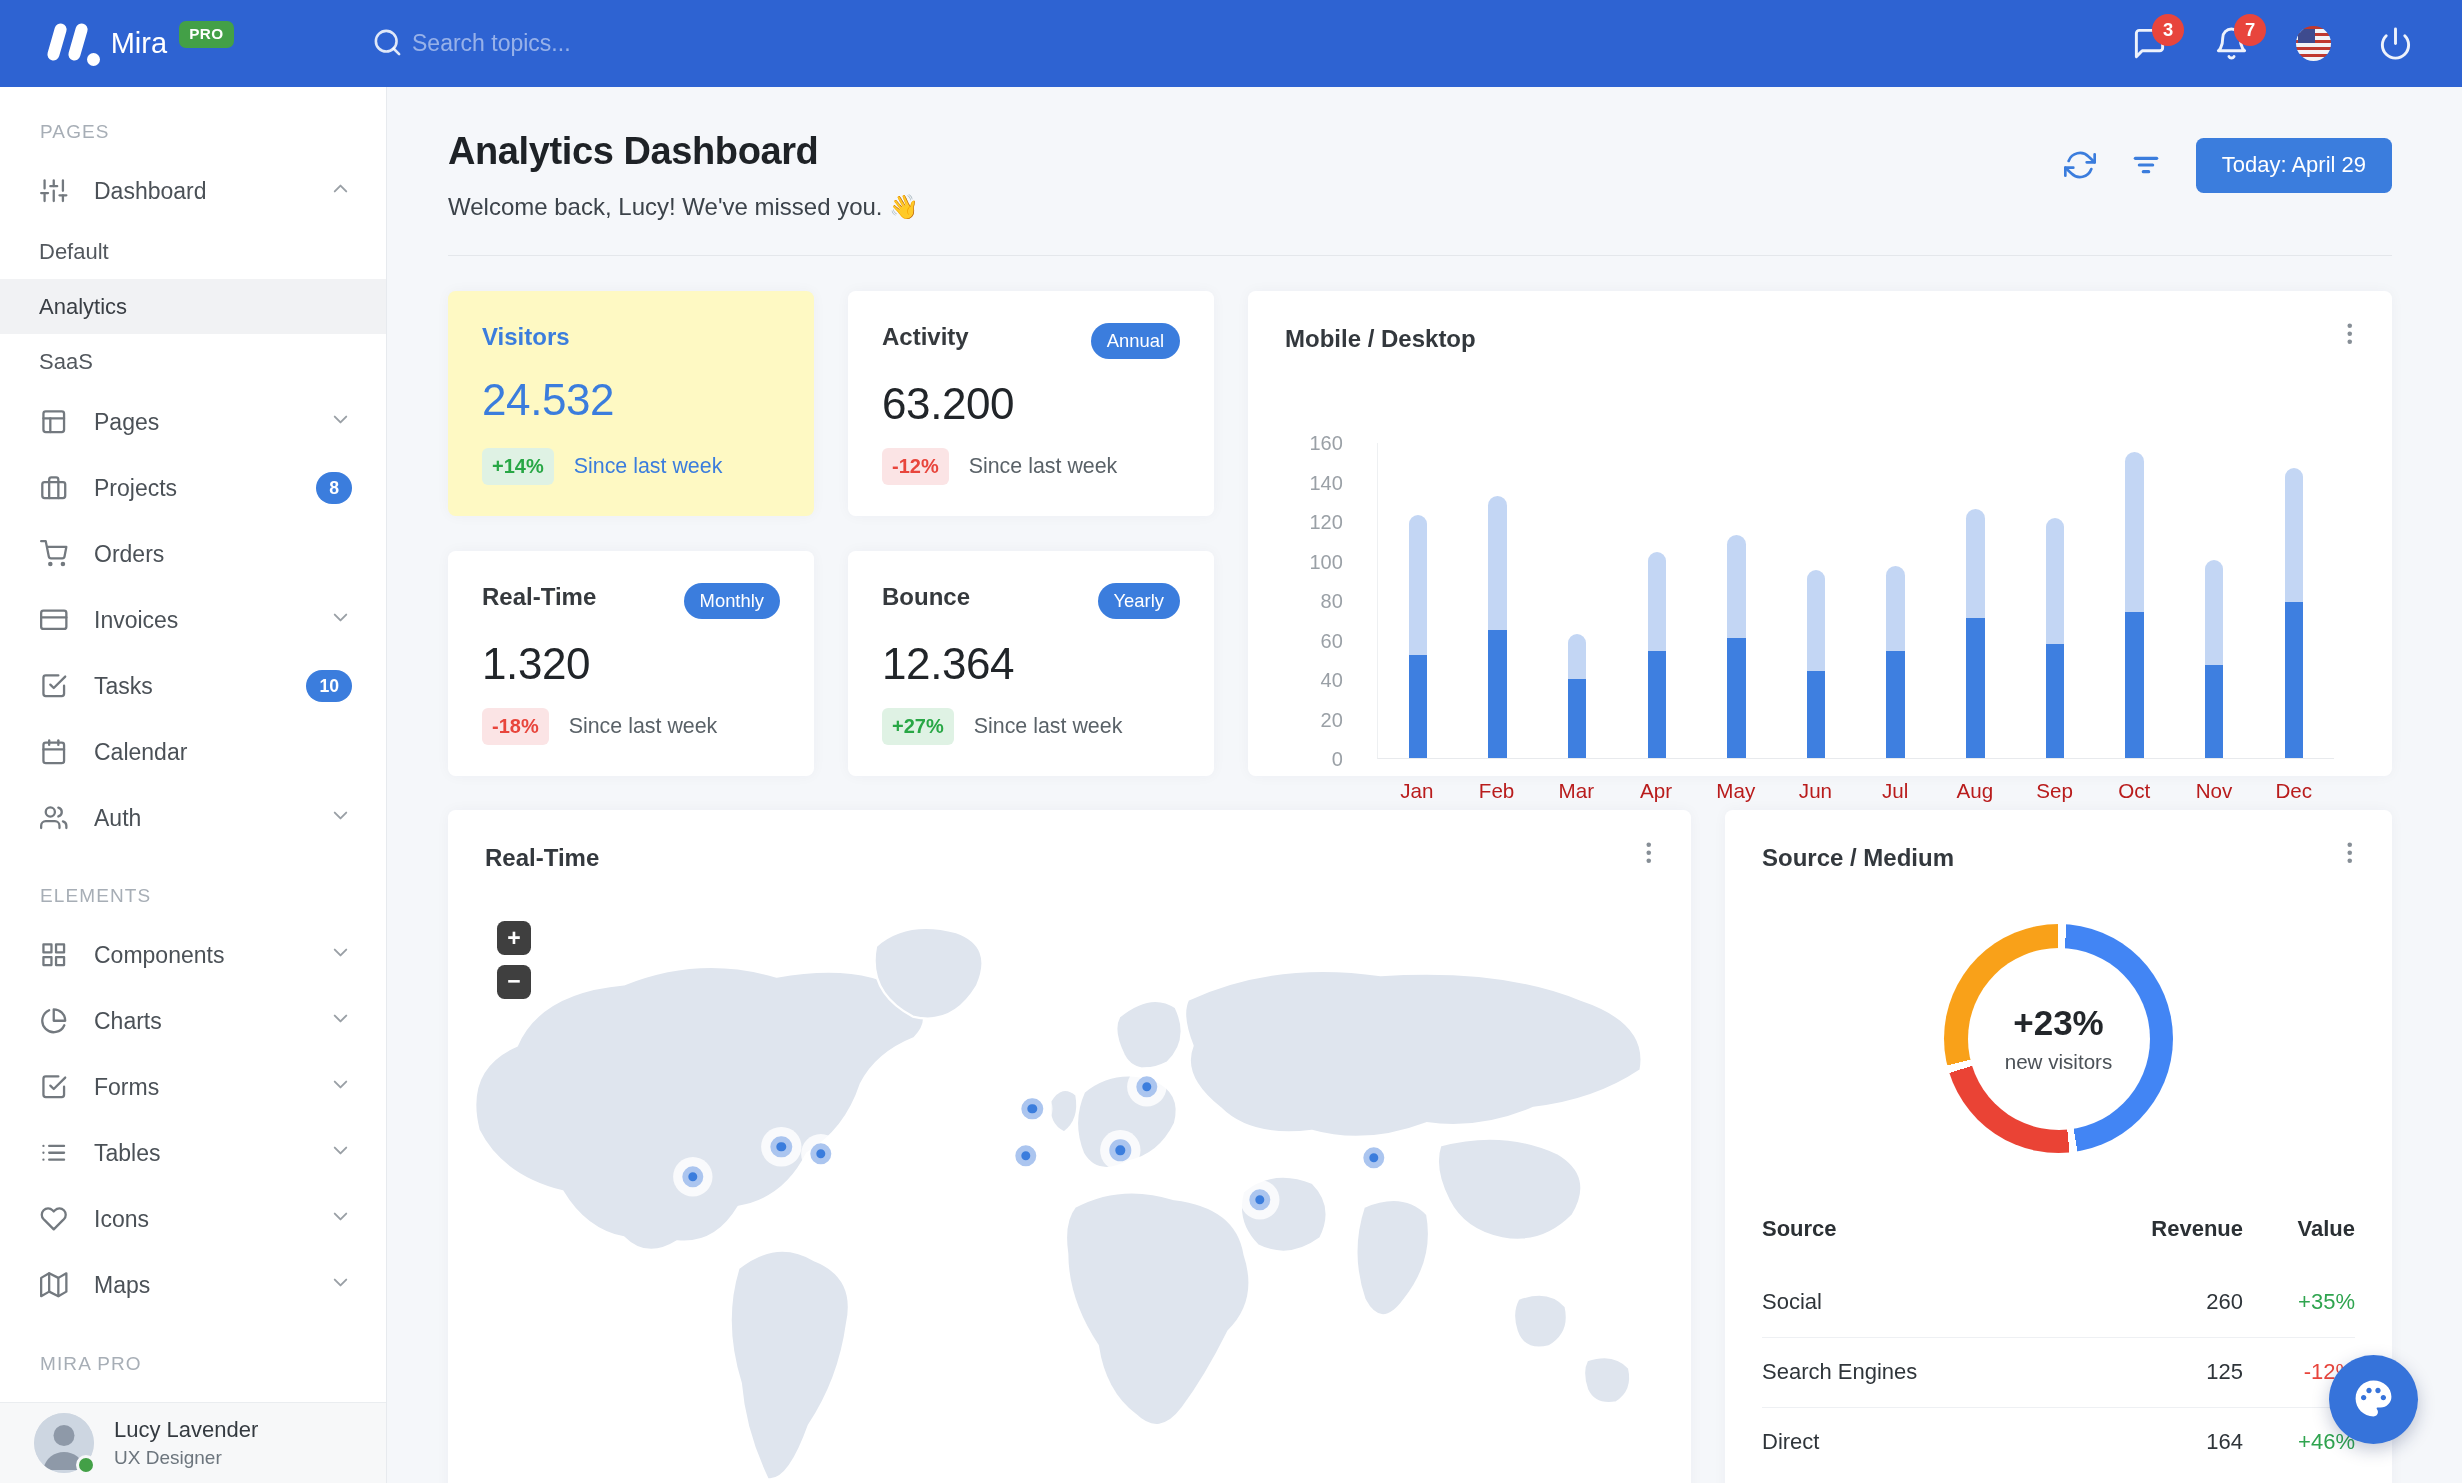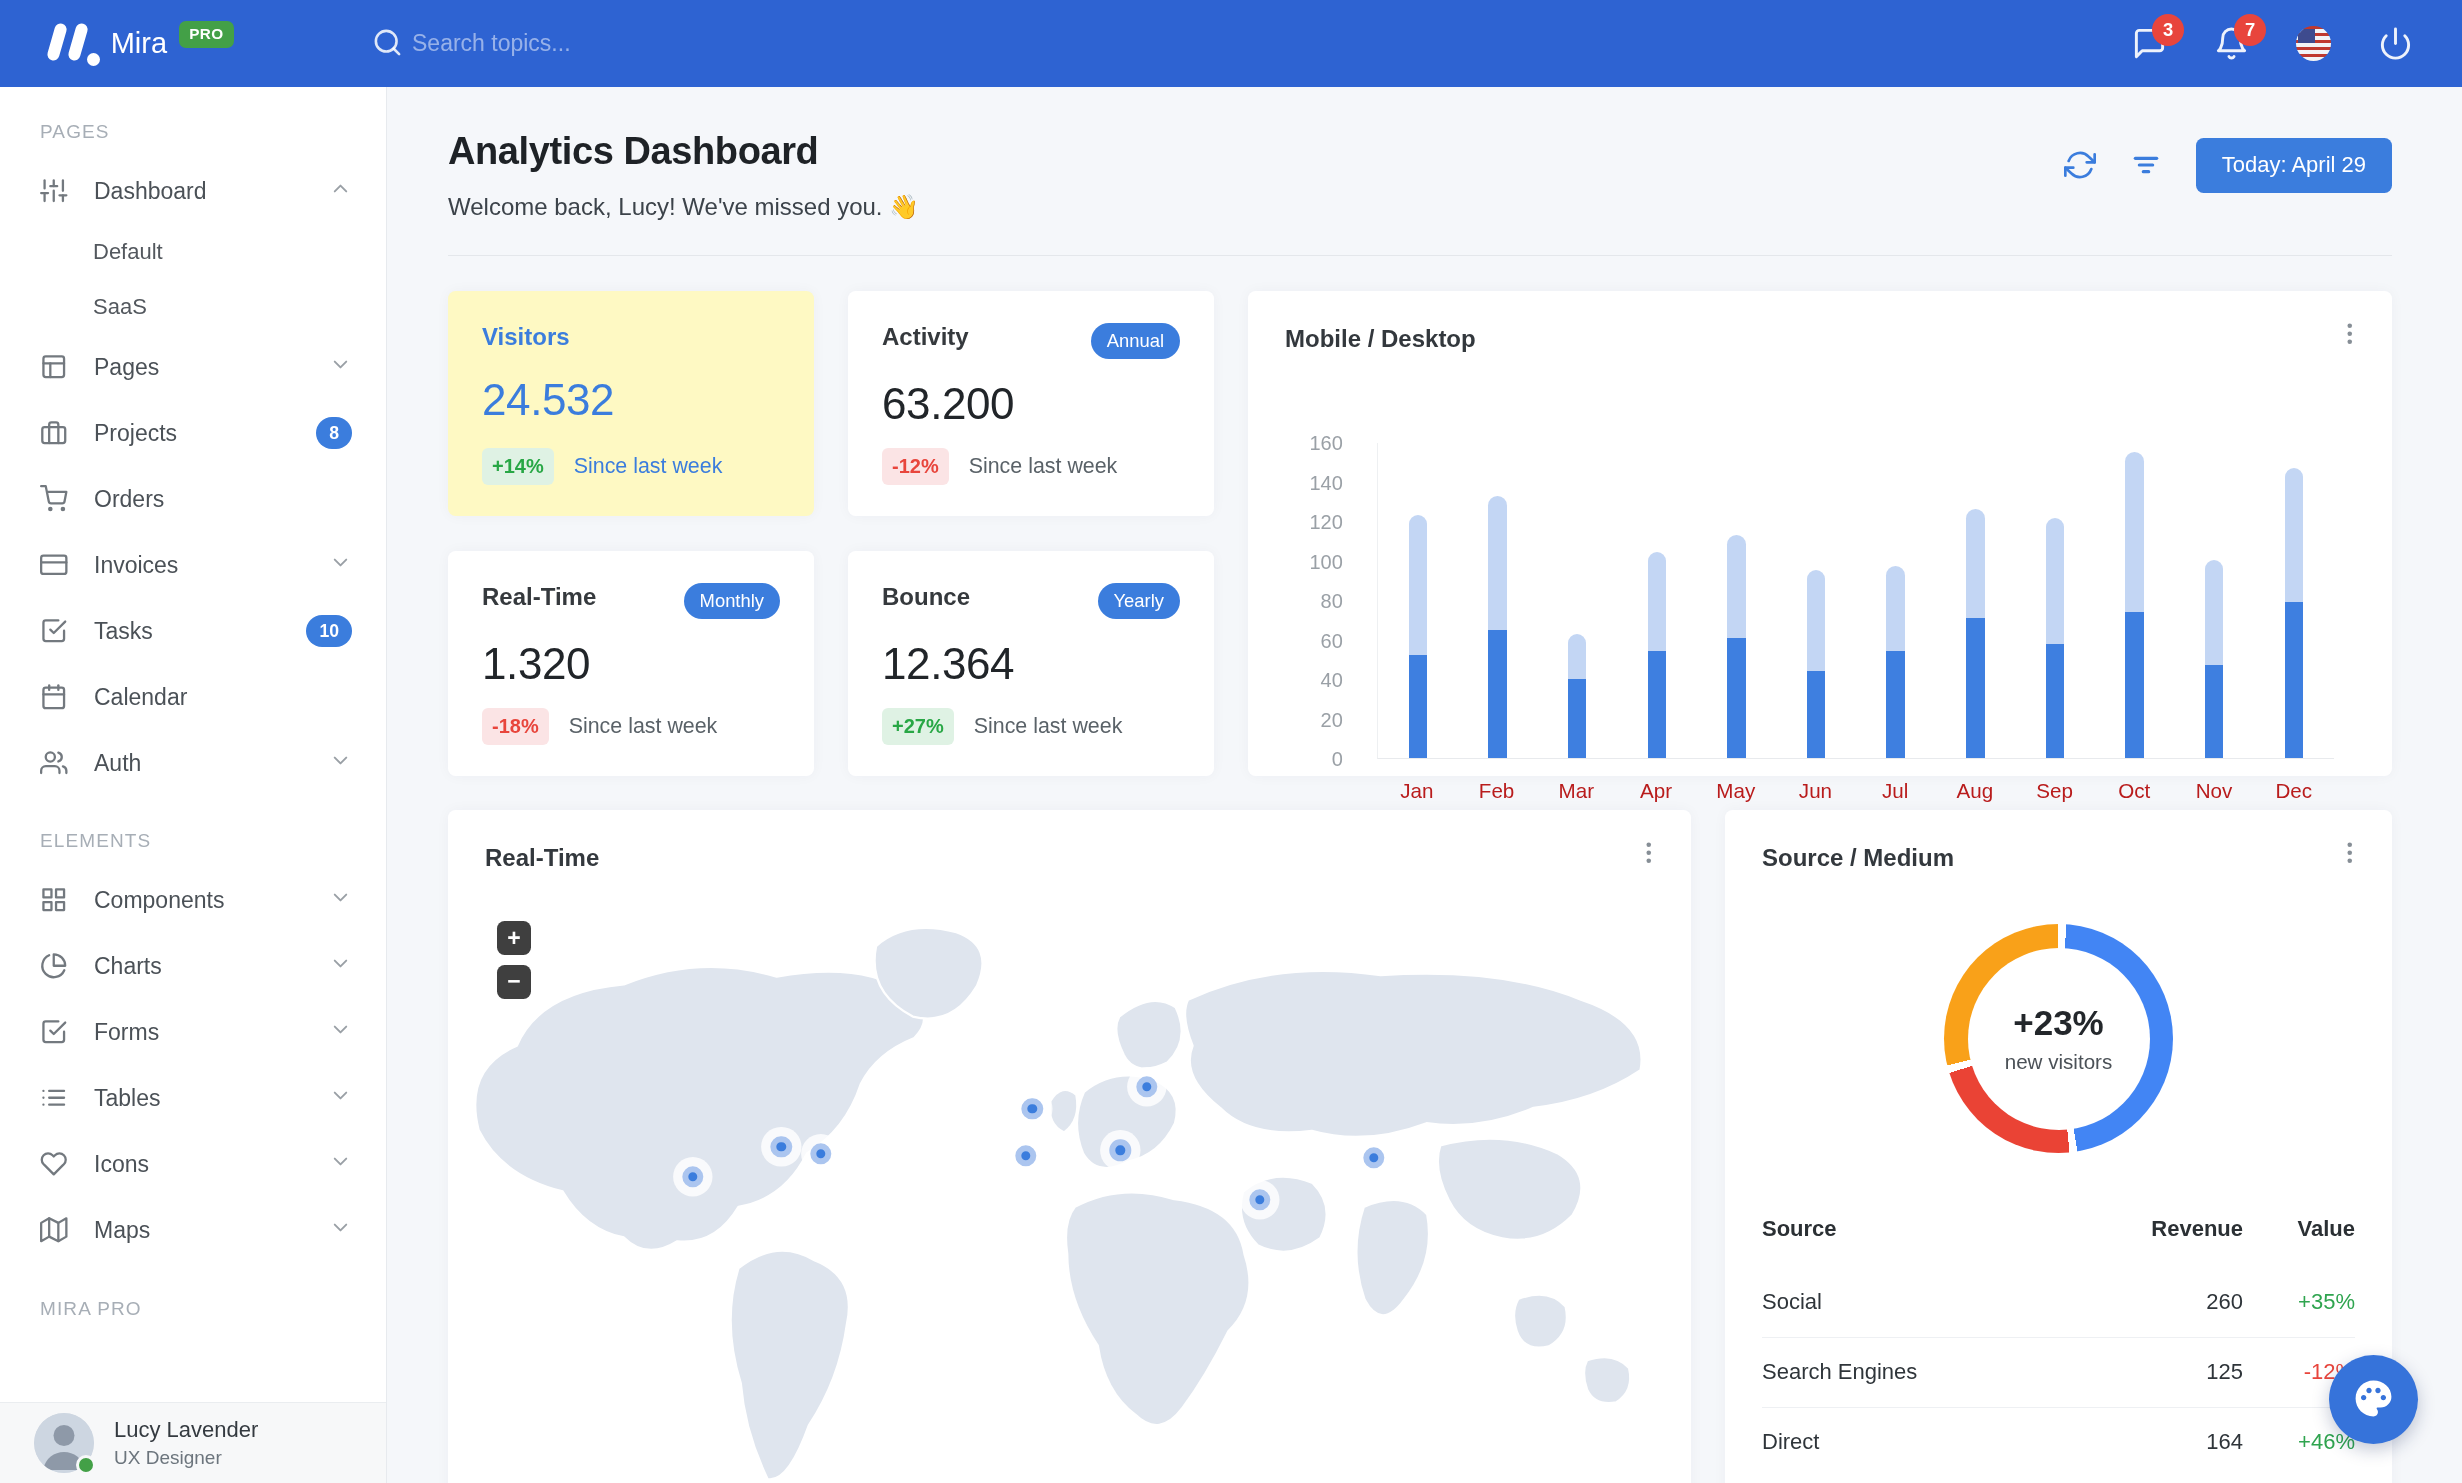--- a/index.html
+++ b/index.html
@@ -25,21 +25,21 @@
   .nav-ic { position:relative; color:#eef2fb; cursor:pointer; }
   .nav-ic svg { width:35px; height:35px; display:block; }
   .count-badge { position:absolute; top:-12.2px; right:-17px; min-width:32px; height:32px; border-radius:50%; background:#e8453c; color:#fff; font-size:18.4px; font-weight:600; display:flex; align-items:center; justify-content:center; }
   .flag { width:35px; height:35px; border-radius:50%; overflow:hidden; position:relative; background:repeating-linear-gradient(180deg,#c0392f 0 3.5px,#f3f4f6 3.5px 7px); cursor:pointer; }
   .flag::after { content:""; position:absolute; left:1.5px; top:3.1px; width:17px; height:13.8px; background:#3e4b8e; }
 
   
   .sidebar { background:#fff; border-right:1.5px solid #e7eaee; position:relative; overflow:hidden; }
   .section-label { margin:34px 0 15.3px 40px; font-size:19px; letter-spacing:1.1px; color:#a7aeb6; }
   .s-item { display:flex; align-items:center; height:66px; padding:0 34px 0 40px; color:#4b5157; font-size:23px; cursor:pointer; text-decoration:none; }
-  .s-item.sub { height:55px; padding-left:93px; font-size:22px; color:#53585e; }
+  .s-item.sub { height:55px; padding-left:39px; font-size:22px; color:#53585e; }
   .s-item.active { background:#f1f2f4; color:#3a3f45; }
   .s-icon { width:34px; height:29px; margin-right:20px; color:#73797f; flex:none; }
   .s-icon svg { width:27.5px; height:27.5px; }
   .s-label { flex:1; }
   .s-badge { background:#3b7ddd; color:#fff; font-size:17.6px; font-weight:600; padding:5.4px 13px; border-radius:764px; }
   .s-chev { color:#9aa0a6; } .s-chev svg { width:23px; height:23px; }
   .sidebar-user { position:absolute; left:0; right:0; bottom:0; height:81px; background:#f7f8f9; border-top:1.5px solid #eaedf0; display:flex; align-items:center; gap:20px; padding-left:34px; cursor:pointer; }
   .avatar { position:relative; width:60px; height:60px; flex:none; }
   .avatar .ph { width:60px; height:60px; border-radius:50%; background:#d3dae3; overflow:hidden; display:block; }
   .avatar .status-dot { position:absolute; right:-1.5px; bottom:-1.5px; width:20px; height:20px; border-radius:50%; background:#43a047; border:3.8px solid #f7f8f9; }
@@ -177,20 +177,23 @@
               <line x1="9" y1="8" x2="15" y2="8"></line>
               <line x1="17" y1="16" x2="23" y2="16"></line>
             </svg></span>
           <span class="s-label">Dashboard</span>
           <span class="s-chev"><svg viewBox="0 0 24 24" fill="none" stroke="currentColor" stroke-width="2" stroke-linecap="round" stroke-linejoin="round">
               <polyline points="18 15 12 9 6 15"></polyline>
             </svg></span>
         </a>
         <a class="s-item sub">
           <span class="s-label">Default</span>
+        </a>
+        <a class="s-item sub active">
+          <span class="s-label">Analytics</span>
         </a>
         <a class="s-item sub">
           <span class="s-label">SaaS</span>
         </a>
         <a class="s-item">
           <span class="s-icon"><svg viewBox="0 0 24 24" fill="none" stroke="currentColor" stroke-width="2" stroke-linecap="round" stroke-linejoin="round">
               <rect x="3" y="3" width="18" height="18" rx="2"></rect>
               <line x1="3" y1="9" x2="21" y2="9"></line>
               <line x1="9" y1="21" x2="9" y2="9"></line>
             </svg></span>

